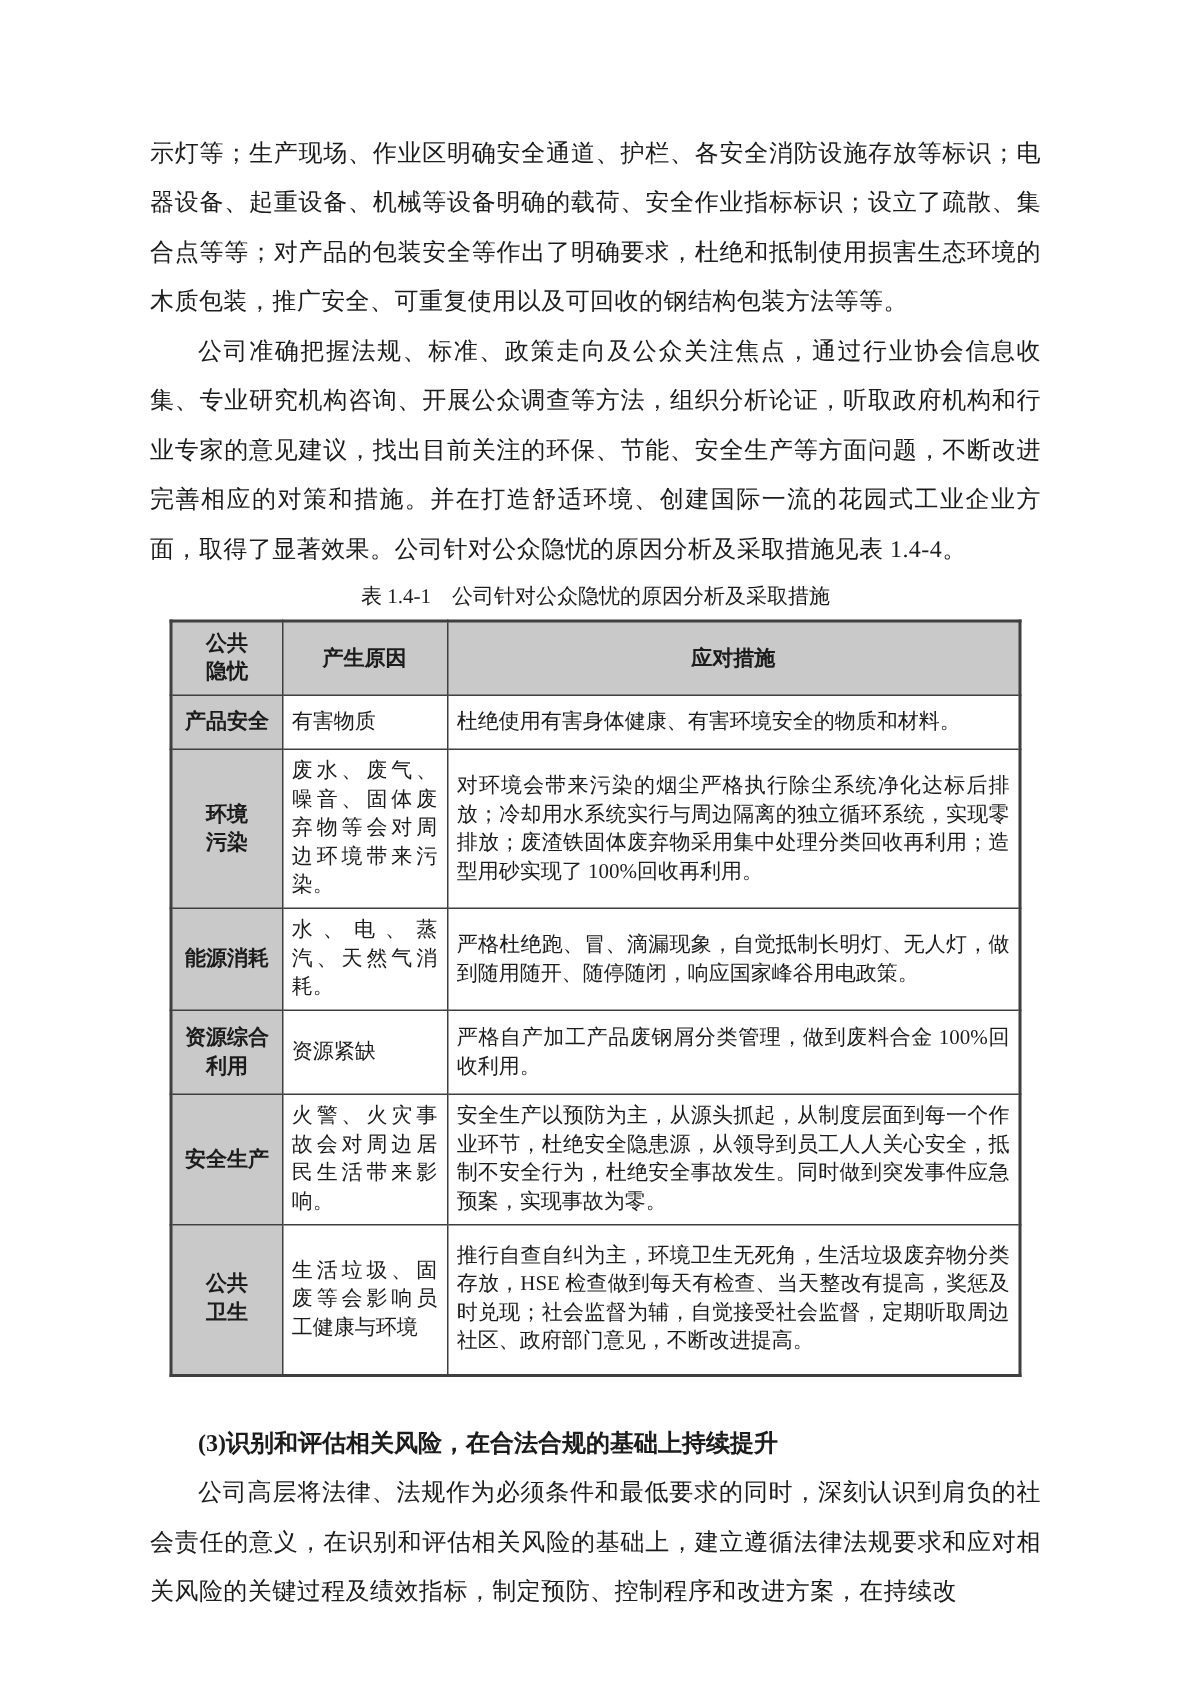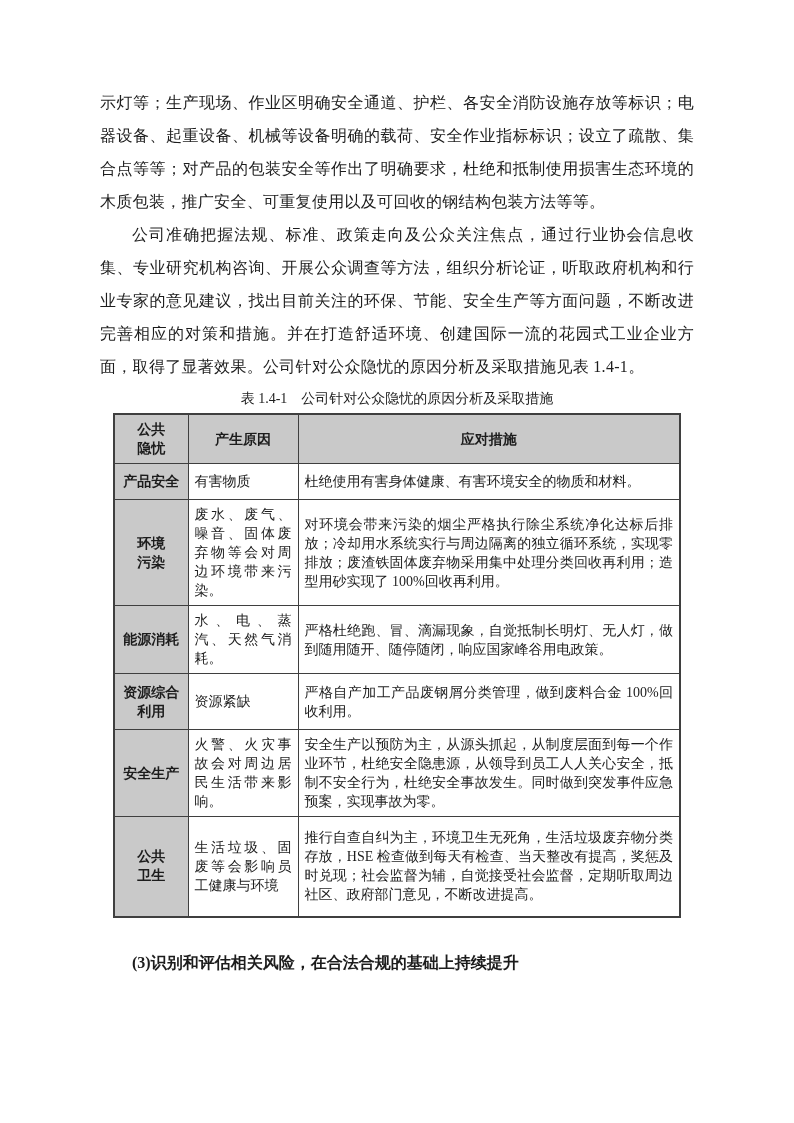--- a/index.html
+++ b/index.html
@@ -87,21 +87,21 @@
     margin:28px 0 0 0;
   }
 </style>
 </head>
 <body>
 
 <div class="page-content">
 
   <p class="body-par">示灯等；生产现场、作业区明确安全通道、护栏、各安全消防设施存放等标识；电器设备、起重设备、机械等设备明确的载荷、安全作业指标标识；设立了疏散、集合点等等；对产品的包装安全等作出了明确要求，杜绝和抵制使用损害生态环境的木质包装，推广安全、可重复使用以及可回收的钢结构包装方法等等。</p>
 
-  <p class="body-par indent">公司准确把握法规、标准、政策走向及公众关注焦点，通过行业协会信息收集、专业研究机构咨询、开展公众调查等方法，组织分析论证，听取政府机构和行业专家的意见建议，找出目前关注的环保、节能、安全生产等方面问题，不断改进完善相应的对策和措施。并在打造舒适环境、创建国际一流的花园式工业企业方面，取得了显著效果。公司针对公众隐忧的原因分析及采取措施见表 1.4-1。</p>
+  <p class="body-par indent">公司准确把握法规、标准、政策走向及公众关注焦点，通过行业协会信息收集、专业研究机构咨询、开展公众调查等方法，组织分析论证，听取政府机构和行业专家的意见建议，找出目前关注的环保、节能、安全生产等方面问题，不断改进完善相应的对策和措施。并在打造舒适环境、创建国际一流的花园式工业企业方面，取得了显著效果。公司针对公众隐忧的原因分析及采取措施见表 1.4-4。</p>
 
   <div class="table-caption">表 1.4-1　公司针对公众隐忧的原因分析及采取措施</div>
 
   <table class="concerns">
     <colgroup>
         <col class="c1">
         <col class="c2">
         <col class="c3">
       </colgroup>
     <tbody>
@@ -142,14 +142,15 @@
         <td class="cell-concern">公共
 卫生</td>
         <td class="cell-cause">生活垃圾、固废等会影响员工健康与环境</td>
         <td class="cell-measures">推行自查自纠为主，环境卫生无死角，生活垃圾废弃物分类存放，HSE 检查做到每天有检查、当天整改有提高，奖惩及时兑现；社会监督为辅，自觉接受社会监督，定期听取周边社区、政府部门意见，不断改进提高。</td>
       </tr>
     </tbody>
   </table>
 
   <p class="section-heading">(3)识别和评估相关风险，在合法合规的基础上持续提升</p>
 
+  <p class="body-par indent">公司高层将法律、法规作为必须条件和最低要求的同时，深刻认识到肩负的社会责任的意义，在识别和评估相关风险的基础上，建立遵循法律法规要求和应对相关风险的关键过程及绩效指标，制定预防、控制程序和改进方案，在持续改</p>
 
 </div>
 
 </body></html>

